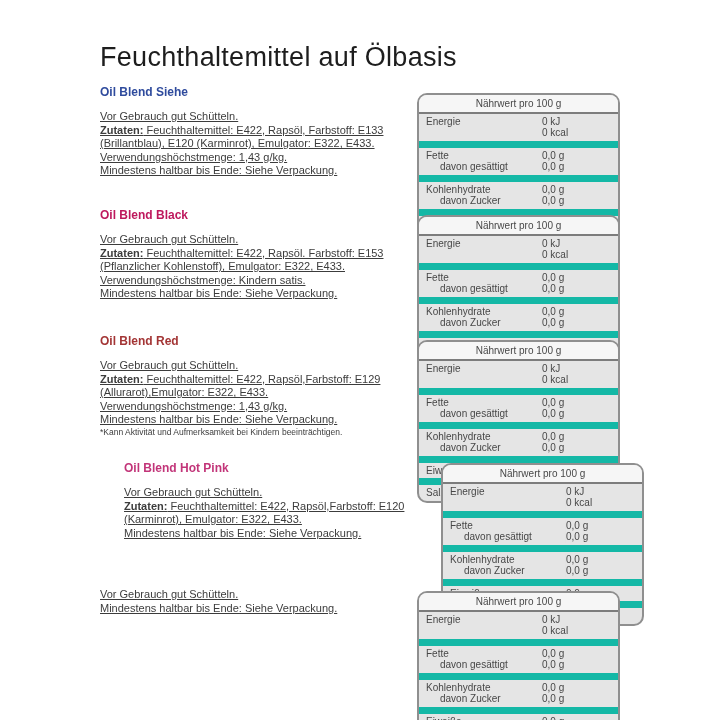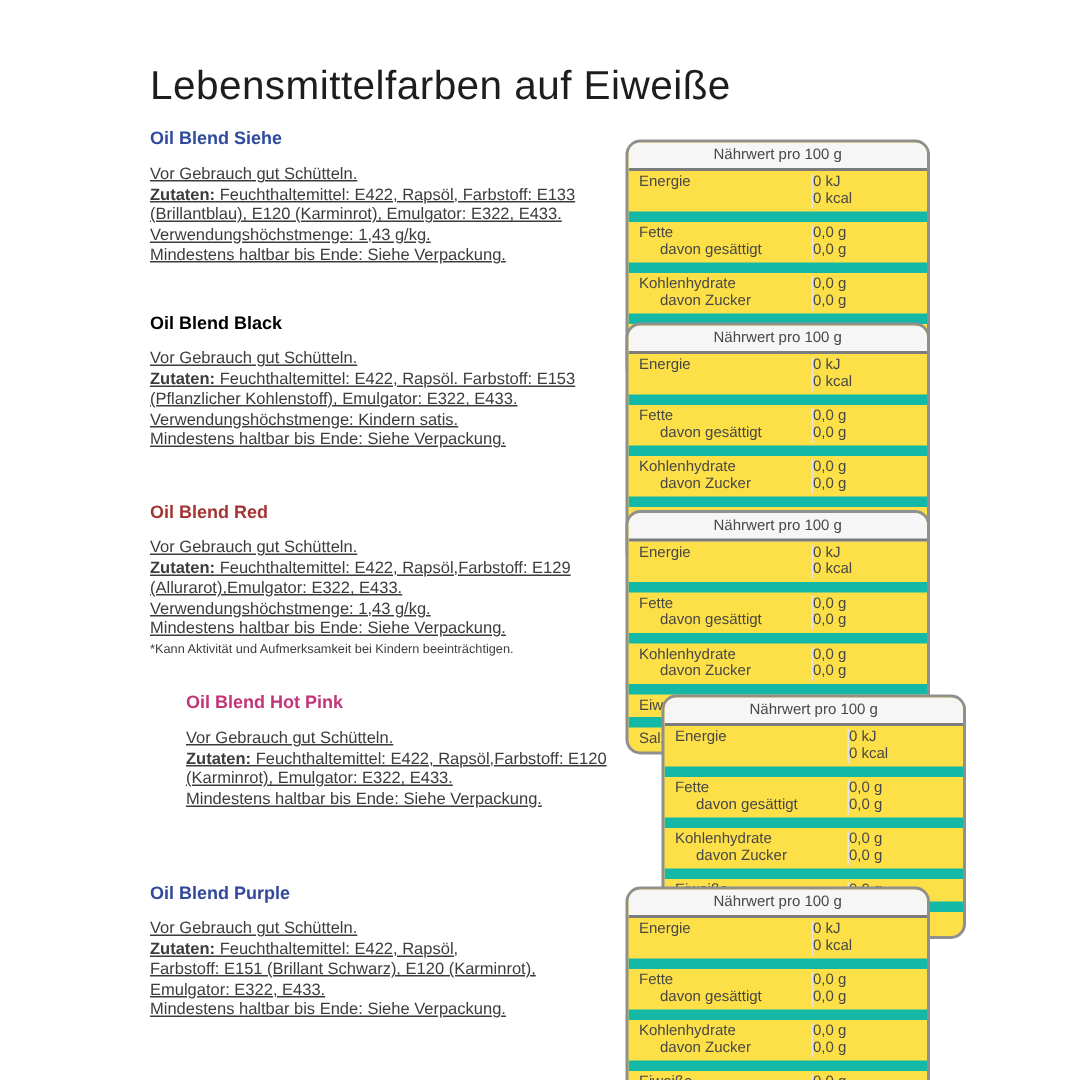--- a/index.html
+++ b/index.html
@@ -19,21 +19,21 @@
   .product-name { font-size: 12px; font-weight: bold; margin: 0 0 11px 0; }
   .product-text {
     width: 305px; font-size: 11px; line-height: 13.5px; color: #3c3c3c;
   }
   .line { margin: 0; text-decoration: underline; }
   .ztext { white-space: pre-line; }
   .footnote { margin: 0; font-size: 8.5px; line-height: 11px; color: #3c3c3c; }
   .ntable {
     position: absolute; right: 0; width: 199px;
     border: 2px solid #8f8f8f; border-radius: 10px;
-    background: #fde047; color: #474747;
+    background: #e5e5e5; color: #474747;
     font-size: 10px; line-height: 11.5px;
     overflow: hidden;
   }
   .nt-header {
     text-align: center; padding: 3px 0 2px 0;
     border-bottom: 2px solid #7c7c7c; background: #f6f6f6;
   }
   .nt-row { display: flex; border-top: 7px solid #14b8a6; padding: 2px 0; }
   .nt-body .nt-row:first-child { border-top: none; }
   .nt-l { flex: 0 0 122px; padding-left: 7px; box-sizing: border-box; }
@@ -41,21 +41,21 @@
   .nt-sub { padding-left: 14px; }
   .s1 { top: 85px; }  .s1 .ntable { top: 8px; }
   .s2 { top: 208px; } .s2 .ntable { top: 7px; }
   .s3 { top: 334px; } .s3 .ntable { top: 6px; }
   .s4 { top: 461px; margin-left: 24px; } .s4 .ntable { top: 2px; }
   .s5 { top: 588px; } .s5 .ntable { top: 3px; }
 </style>
 </head>
 <body>
 
-<h1 class="page-title">Lebensmittelfarben auf Eiweiße</h1>
+<h1 class="page-title">Feuchthaltemittel auf Ölbasis</h1>
 
 <section class="product s1">
   <h2 class="product-name" style="color: rgb(47, 75, 157);">Oil Blend Siehe</h2>
   <div class="product-text">
     <p class="line">Vor Gebrauch gut Schütteln.</p>
     <p class="line"><b>Zutaten:</b><span class="ztext"> Feuchthaltemittel: E422, Rapsöl, Farbstoff: E133 (Brillantblau), E120 (Karminrot), Emulgator: E322, E433.</span></p>
     <p class="line">Verwendungshöchstmenge: 1,43 g/kg.</p>
     <p class="line">Mindestens haltbar bis Ende: Siehe Verpackung.</p>
     <p class="footnote"></p>
   </div>
@@ -105,21 +105,21 @@
           </div>
         <div class="nt-v">
             <div>0,0 g</div>
           </div>
       </div>
     </div>
   </div>
 </section>
 
 <section class="product s2">
-  <h2 class="product-name" style="color: #000000;">Oil Blend Black</h2>
+  <h2 class="product-name" style="color: #be185d;">Oil Blend Black</h2>
   <div class="product-text">
     <p class="line">Vor Gebrauch gut Schütteln.</p>
     <p class="line"><b>Zutaten:</b><span class="ztext"> Feuchthaltemittel: E422, Rapsöl. Farbstoff: E153 (Pflanzlicher Kohlenstoff), Emulgator: E322, E433.</span></p>
     <p class="line">Verwendungshöchstmenge: Kindern satis.</p>
     <p class="line">Mindestens haltbar bis Ende: Siehe Verpackung.</p>
     <p class="footnote"></p>
   </div>
   <div class="ntable">
     <div class="nt-header">Nährwert pro 100 g</div>
     <div class="nt-body">
@@ -287,26 +287,22 @@
           </div>
         <div class="nt-v">
             <div>0,0 g</div>
           </div>
       </div>
     </div>
   </div>
 </section>
 
 <section class="product s5">
-  <h2 class="product-name" style="color: rgb(50, 73, 155);">Oil Blend Purple</h2>
-  <div class="product-text">
-    <p class="line">Vor Gebrauch gut Schütteln.</p>
-    <p class="line"><b>Zutaten:</b><span class="ztext"> Feuchthaltemittel: E422, Rapsöl,
-Farbstoff: E151 (Brillant Schwarz), E120 (Karminrot),
-Emulgator: E322, E433.</span></p>
+  <div class="product-text">
+    <p class="line">Vor Gebrauch gut Schütteln.</p>
     <p class="line">Mindestens haltbar bis Ende: Siehe Verpackung.</p>
     <p class="footnote"></p>
   </div>
   <div class="ntable">
     <div class="nt-header">Nährwert pro 100 g</div>
     <div class="nt-body">
       <div class="nt-row">
         <div class="nt-l">
             <div>Energie</div>
           </div>

